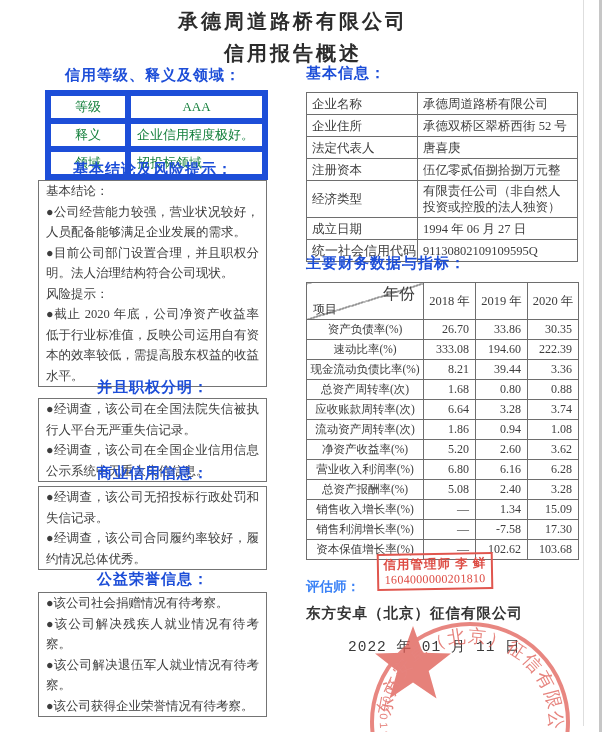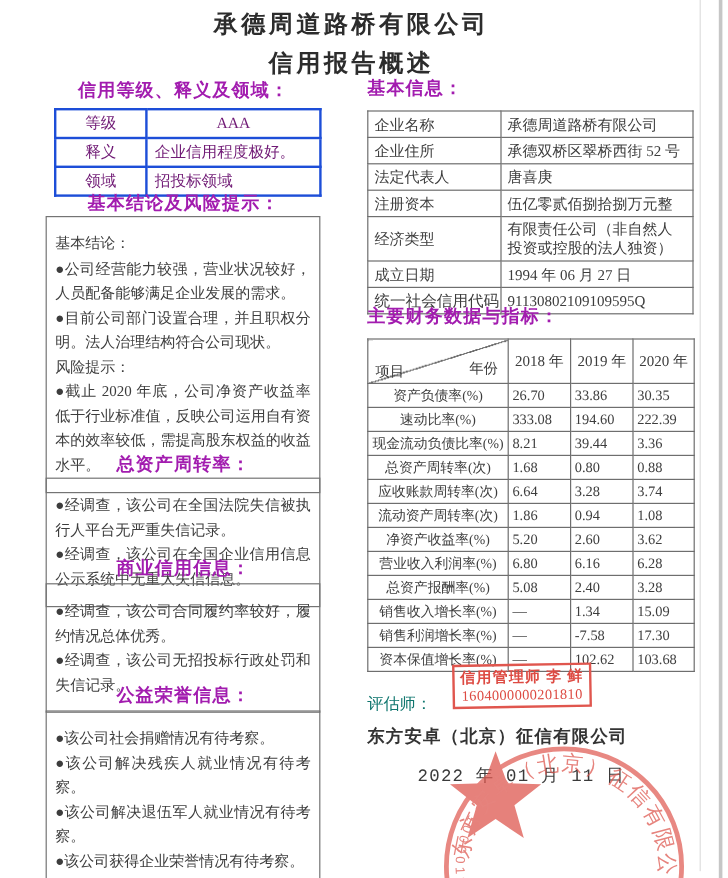--- a/index.html
+++ b/index.html
@@ -3,48 +3,48 @@
 <meta charset="utf-8">
 <style>
   html,body{margin:0;padding:0;background:#ffffff;}
   .page{position:relative;width:607px;height:732px;background:#ffffff;overflow:hidden;
         font-family:"Liberation Serif",serif;color:#404040;}
   
   .title-block{position:absolute;top:5px;left:0;width:586px;text-align:center;}
   .title-line{font-size:20px;font-weight:bold;letter-spacing:3px;color:#2c2c2c;line-height:32px;}
   
   .sec{position:absolute;font-family:Liberation Mono, monospace;font-weight:bold;
-       font-size:15px;color:#a21caf;letter-spacing:1px;margin:0;}
+       font-size:15px;color:#1d4ed8;letter-spacing:1px;margin:0;}
   .sec.left{left:38px;width:230px;text-align:center;}
   .sec.right{left:306px;text-align:left;}
   
   .box{position:absolute;left:38px;width:229px;border:1px solid #747474;
-       padding:12px 7px;box-sizing:border-box;font-size:12.5px;line-height:20.5px;
+       padding:0 7px;box-sizing:border-box;font-size:12.5px;line-height:20.5px;
        color:#3d3d3d;text-align:justify;}
   .box .ln{min-height:20px;}
   
   table{border-collapse:collapse;}
   .rating-table{position:absolute;left:45px;top:90px;width:223px;}
-  .rating-table td{border:2px solid #1d4ed8;font-size:13px;padding:2px 6px;height:18px;color:#701a75;}
+  .rating-table td{border:6px solid #1d4ed8;font-size:13px;padding:2px 6px;height:18px;color:#15803d;}
   .rating-table td.lbl{width:62px;}
   .rating-table td.ctr{text-align:center;}
   .basic-table{position:absolute;left:306px;top:92px;width:272px;table-layout:fixed;}
   .basic-table td{border:1px solid #6e6e6e;font-size:12.5px;padding:2px 5px;color:#3d3d3d;line-height:16px;height:17px;}
   .basic-table td.lbl{width:100px;white-space:nowrap;}
   .fin-table{position:absolute;left:306px;top:282px;width:272px;table-layout:fixed;}
   .fin-table td{border:1px solid #6e6e6e;font-size:12px;color:#3d3d3d;padding:1px 3px;height:17px;}
   .fin-table td.item{font-size:11.5px;white-space:nowrap;text-align:center;}
-  .fin-table td.num{padding-right:6px;font-size:12px;}
+  .fin-table td.num{text-align:right;padding-right:6px;font-size:12px;}
   .fin-table td.yr{text-align:center;font-size:12.5px;}
   .fin-table td.diag{position:relative;height:34px;
      background:linear-gradient(to bottom right,transparent calc(50% - 0.6px),#6e6e6e calc(50% - 0.6px),#6e6e6e calc(50% + 0.6px),transparent calc(50% + 0.6px));}
-  .fin-table .diag .t{position:absolute;top:16px;right:8px;font-size:12px;}
+  .fin-table .diag .t{position:absolute;top:1px;right:8px;font-size:16px;}
   .fin-table .diag .b{position:absolute;bottom:1px;left:6px;font-size:12px;}
   
-  .assessor-label{position:absolute;left:306px;top:578px;font-size:13.5px;color:#0f766e;}
+  .assessor-label{position:absolute;left:306px;top:578px;font-size:13.5px;color:#3b82f6;font-weight:bold;}
   .stamp-box{position:absolute;left:377px;top:553px;width:108px;border:2px solid #e0564e;
      color:#dd4b43;text-align:center;padding:1px 2px;transform:rotate(-1deg);background:rgba(255,255,255,0);}
   .stamp-box .l1{font-size:12.5px;font-weight:bold;letter-spacing:1px;line-height:16px;white-space:nowrap;}
   .stamp-box .l2{font-size:12px;letter-spacing:.3px;line-height:15px;white-space:nowrap;}
   .issuer{position:absolute;left:306px;top:604px;font-family:"Liberation Sans",sans-serif;
      font-weight:bold;font-size:14.5px;color:#333;letter-spacing:1px;}
   .report-date{position:absolute;left:348px;top:637px;font-family:Liberation Mono, monospace;
      font-size:14.5px;color:#3a3a3a;letter-spacing:1px;}
   .seal{position:absolute;left:358px;top:598px;overflow:visible;opacity:.72;}
   
@@ -81,30 +81,30 @@
 
   <h3 class="sec left" style="top:160px">基本结论及风险提示：</h3>
   <div class="box" style="top:180px">
     <div class="ln">基本结论：</div>
     <div class="ln">●公司经营能力较强，营业状况较好，人员配备能够满足企业发展的需求。</div>
     <div class="ln">●目前公司部门设置合理，并且职权分明。法人治理结构符合公司现状。</div>
     <div class="ln">风险提示：</div>
     <div class="ln">●截止 2020 年底，公司净资产收益率低于行业标准值，反映公司运用自有资本的效率较低，需提高股东权益的收益水平。</div>
   </div>
 
-  <h3 class="sec left" style="top:378px">总资产周转率：</h3>
+  <h3 class="sec left" style="top:378px">并且职权分明：</h3>
   <div class="box" style="top:398px">
     <div class="ln">●经调查，该公司在全国法院失信被执行人平台无严重失信记录。</div>
     <div class="ln">●经调查，该公司在全国企业信用信息公示系统中无重大失信信息。</div>
   </div>
 
   <h3 class="sec left" style="top:464px">商业信用信息：</h3>
   <div class="box" style="top:486px">
+    <div class="ln">●经调查，该公司无招投标行政处罚和失信记录。</div>
     <div class="ln">●经调查，该公司合同履约率较好，履约情况总体优秀。</div>
-    <div class="ln">●经调查，该公司无招投标行政处罚和失信记录。</div>
   </div>
 
   <h3 class="sec left" style="top:570px">公益荣誉信息：</h3>
   <div class="box" style="top:592px">
     <div class="ln">●该公司社会捐赠情况有待考察。</div>
     <div class="ln">●该公司解决残疾人就业情况有待考察。</div>
     <div class="ln">●该公司解决退伍军人就业情况有待考察。</div>
     <div class="ln">●该公司获得企业荣誉情况有待考察。</div>
   </div>
 

